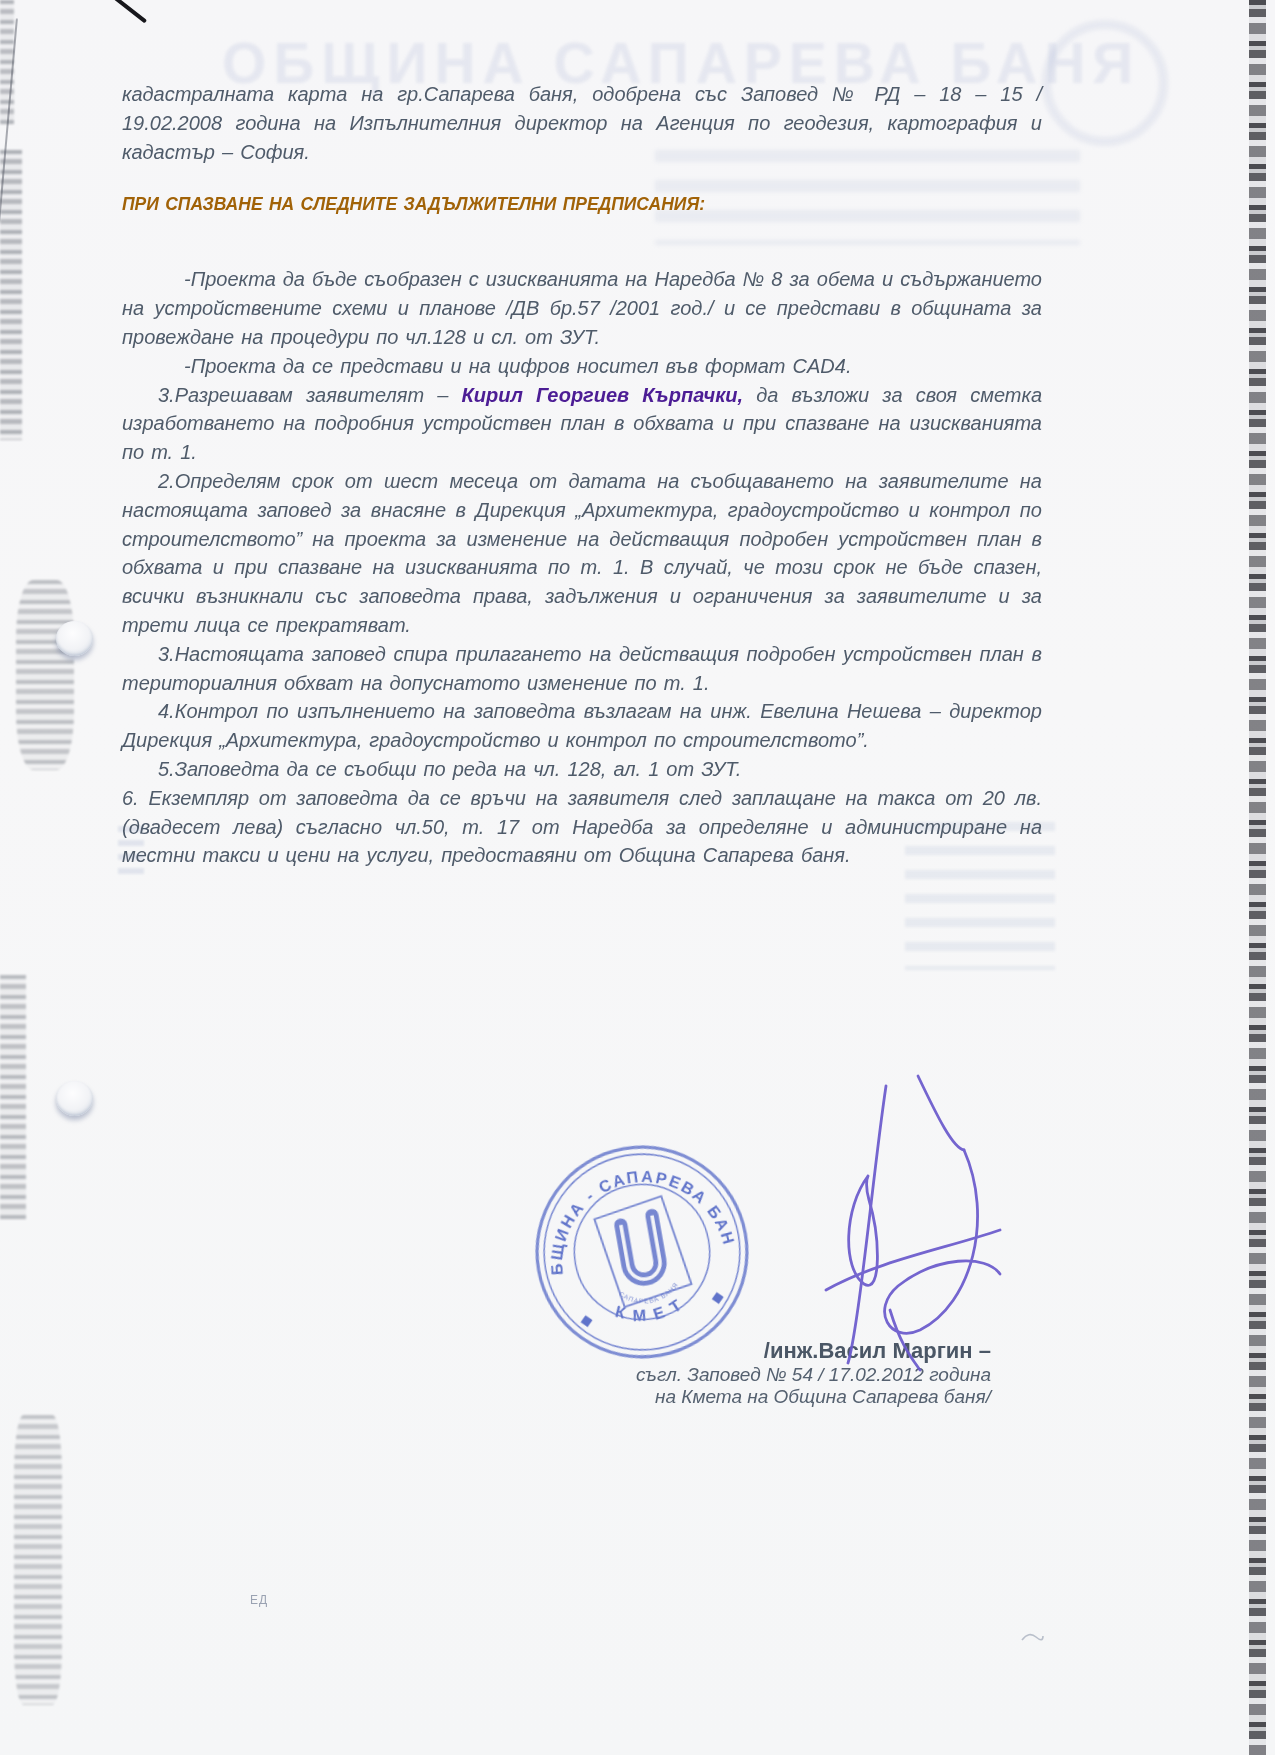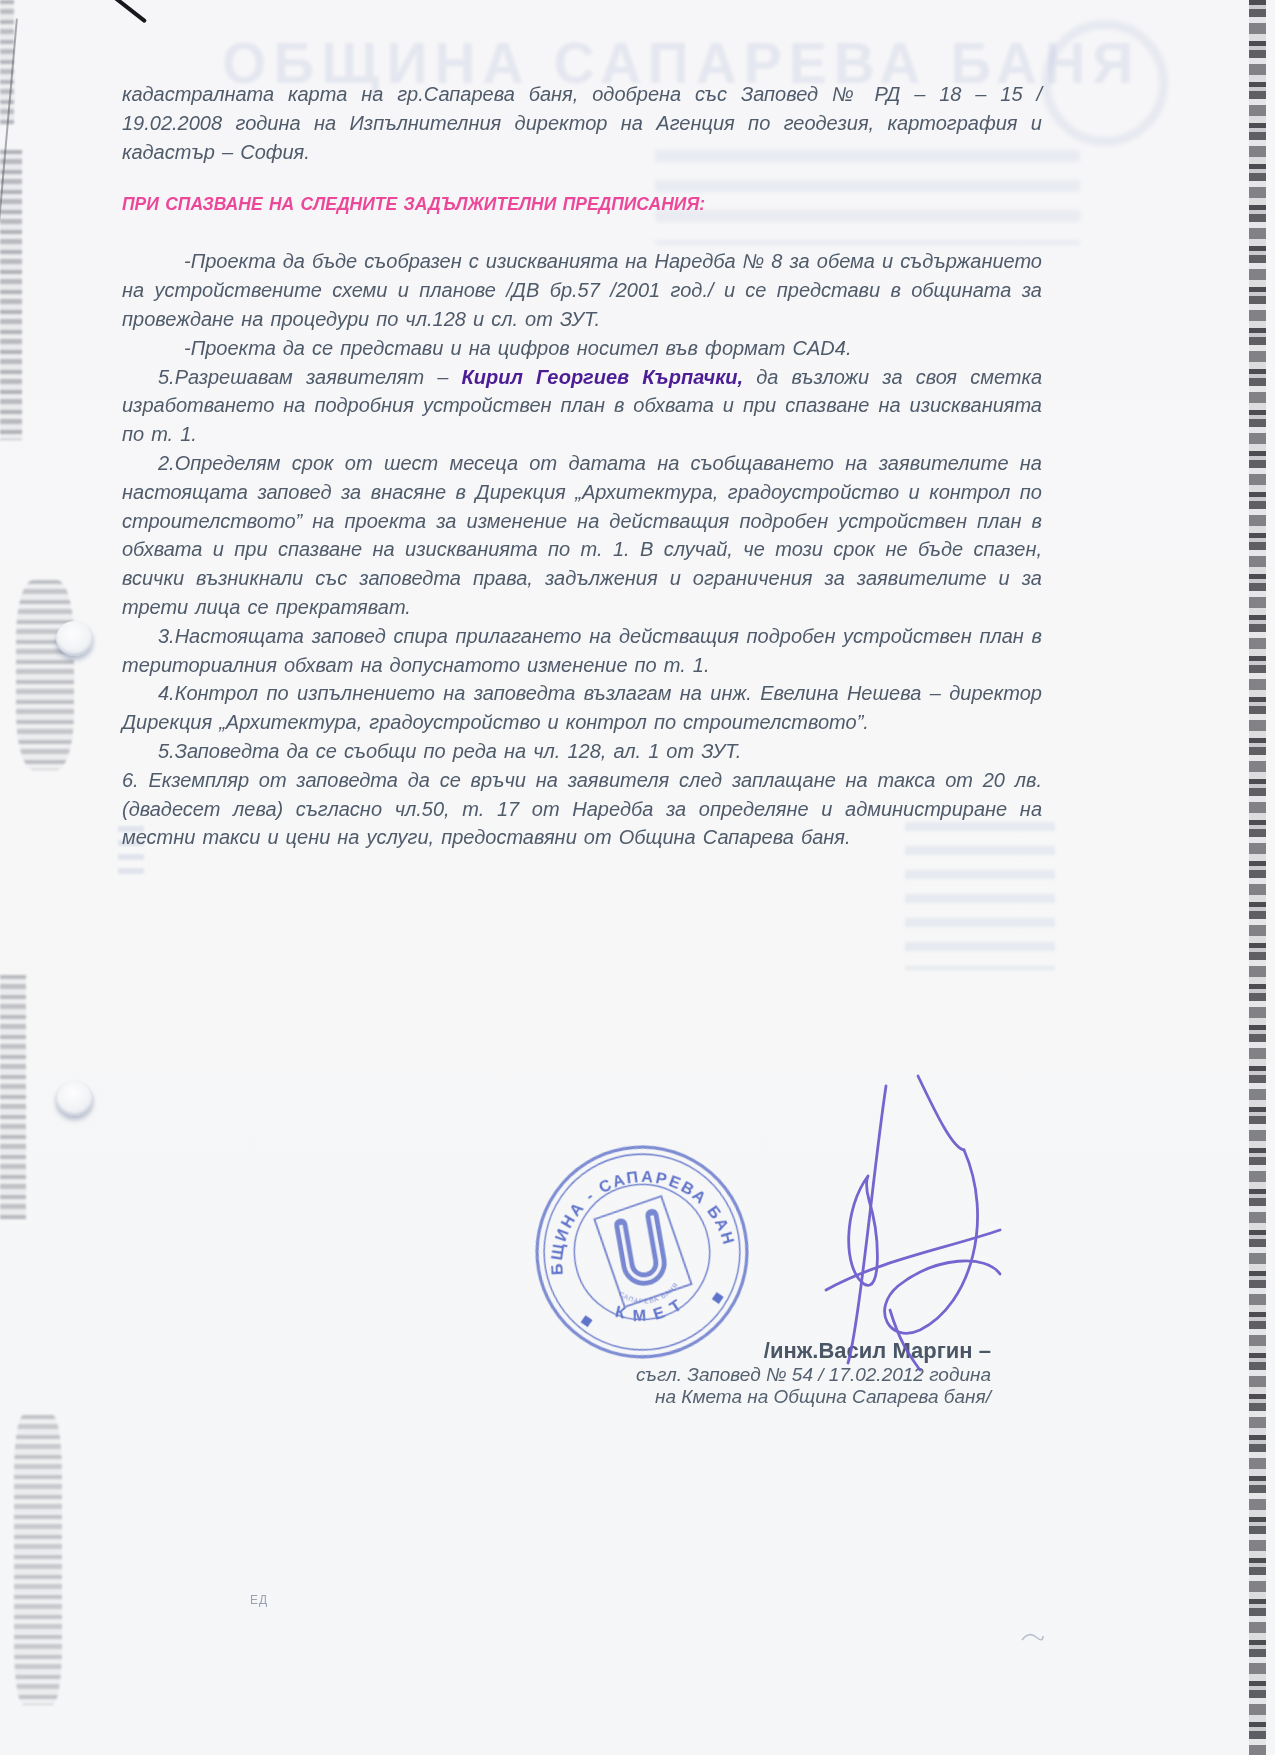--- a/index.html
+++ b/index.html
@@ -73,23 +73,23 @@
   .hole-2 { top:1081px; }
 
   
   .doc {
     position:absolute; left:122px; top:80px; width:920px; z-index:3;
     color:#4f5b6a; font-size:20px; line-height:28.8px; word-spacing:1.5px;
   }
   .doc p { margin:0; text-align:justify;font-style:italic; }
   .doc .heading {
     margin:26px 0 0 0; font-size:17.5px; line-height:24px;
-    font-weight:bold; color:#ec4899; text-align:left;
-  }
-  .doc .first-after-heading { margin-top:31px; }
+    font-weight:bold; color:#a16207; text-align:left;
+  }
+  .doc .first-after-heading { margin-top:49px; }
   .indent-lg { text-indent:62px; }
   .indent-md { text-indent:36px; }
   .doc b { color:#4c1d95; }
 
   
   .sig {
     position:absolute; left:595px; top:1329px; width:396px; z-index:6;
     color:#4b5766;
   }
   .sig-line1 { font-size:22px; font-weight:bold; white-space:nowrap; letter-spacing:0.3px; }
@@ -132,21 +132,21 @@
 <div class="ghost-small"></div>
 
 <div class="hole hole-1"></div>
 <div class="hole hole-2"></div>
 
 <div class="doc">
   <p>кадастралната карта на гр.Сапарева баня, одобрена със Заповед № РД – 18 – 15 / 19.02.2008 година на Изпълнителния директор на Агенция по геодезия, картография и кадастър – София.</p>
   <p class="heading">ПРИ СПАЗВАНЕ НА СЛЕДНИТЕ ЗАДЪЛЖИТЕЛНИ ПРЕДПИСАНИЯ:</p>
   <p class="indent-lg first-after-heading">-Проекта да бъде съобразен с изискванията на Наредба № 8 за обема и съдържанието на устройствените схеми и планове /ДВ бр.57 /2001 год./ и се представи в общината за провеждане на процедури по чл.128 и сл. от ЗУТ.</p>
   <p class="indent-lg">-Проекта да се представи и на цифров носител във формат CAD4.</p>
-  <p class="indent-md"><span>5.Разрешавам заявителят – </span><b>Кирил Георгиев Кърпачки,</b><span> да възложи за своя сметка изработването на подробния устройствен план в обхвата и при спазване на изискванията по т. 1.</span></p>
+  <p class="indent-md"><span>3.Разрешавам заявителят – </span><b>Кирил Георгиев Кърпачки,</b><span> да възложи за своя сметка изработването на подробния устройствен план в обхвата и при спазване на изискванията по т. 1.</span></p>
   <p class="indent-md">2.Определям срок от шест месеца от датата на съобщаването на заявителите на настоящата заповед за внасяне в Дирекция „Архитектура, градоустройство и  контрол  по  строителството” на проекта за изменение на действащия подробен устройствен план в обхвата и при спазване на изискванията по т. 1. В случай, че този срок не бъде спазен, всички възникнали със заповедта права, задължения и ограничения за заявителите  и за трети лица се прекратяват.</p>
   <p class="indent-md">3.Настоящата заповед спира прилагането на действащия подробен устройствен план в териториалния обхват на допуснатото изменение по т. 1.</p>
   <p class="indent-md">4.Контрол по изпълнението на заповедта възлагам на инж. Евелина Нешева – директор Дирекция „Архитектура, градоустройство и контрол по  строителството”.</p>
   <p class="indent-md">5.Заповедта да се съобщи по реда на чл. 128, ал. 1 от ЗУТ.</p>
   <p>6. Екземпляр от заповедта да се връчи на заявителя след заплащане на такса от 20 лв. (двадесет лева) съгласно чл.50, т. 17 от Наредба за определяне и администриране на местни такси и цени на услуги, предоставяни от Община  Сапарева  баня.</p>
 </div>
 
 <svg class="stamp" viewBox="0 0 220 220">
   <defs>
     <path id="arcTop" d="M 29,122 A 81,81 0 1 1 191,122" fill="none"></path>

